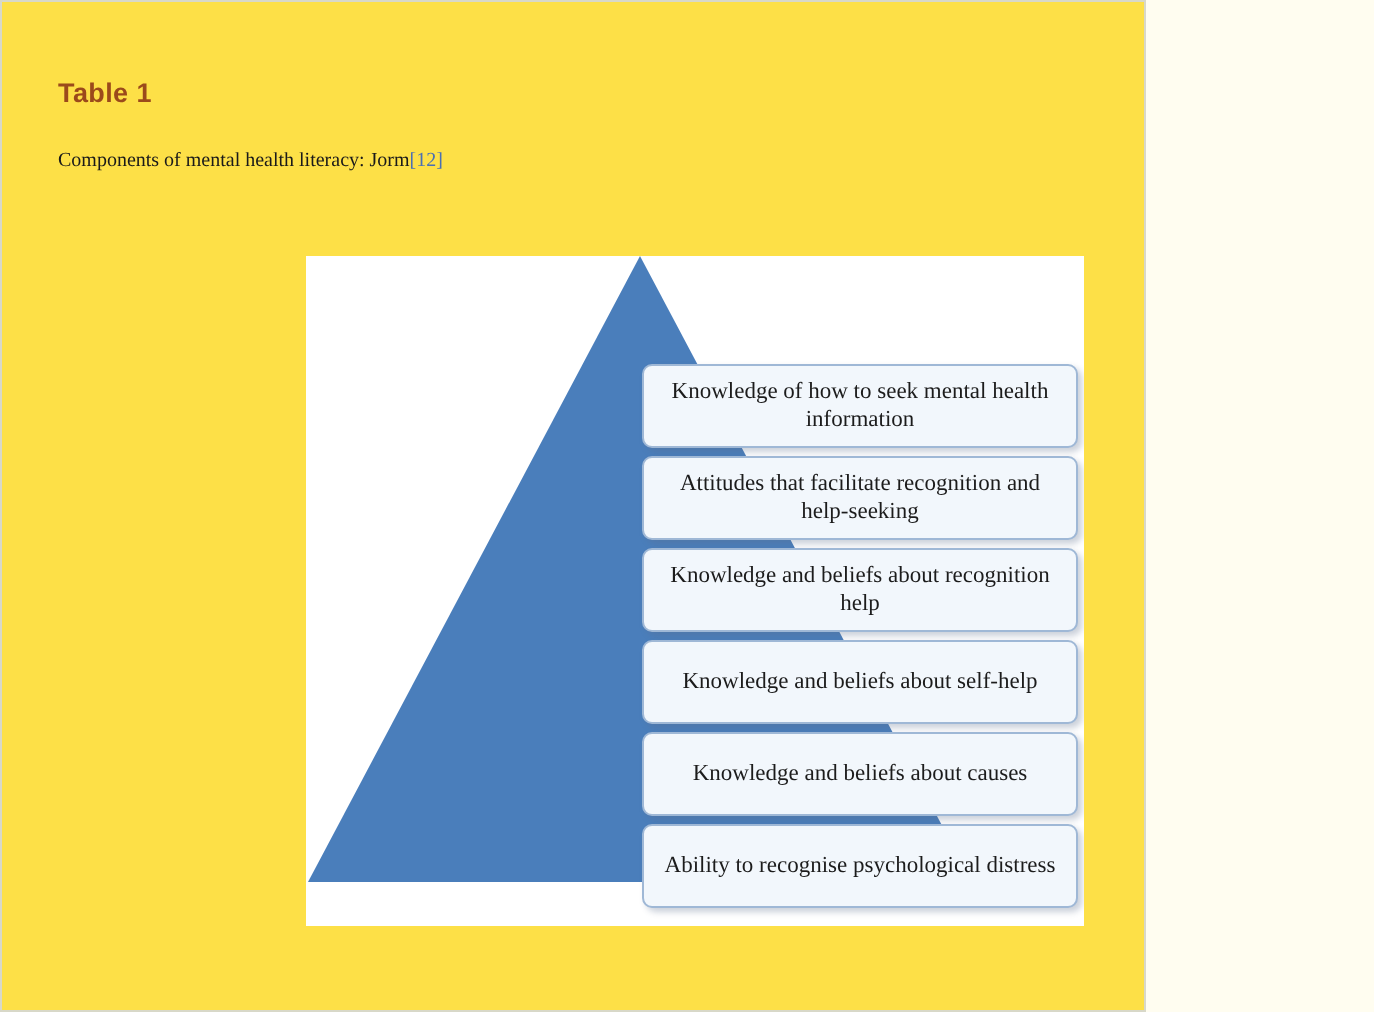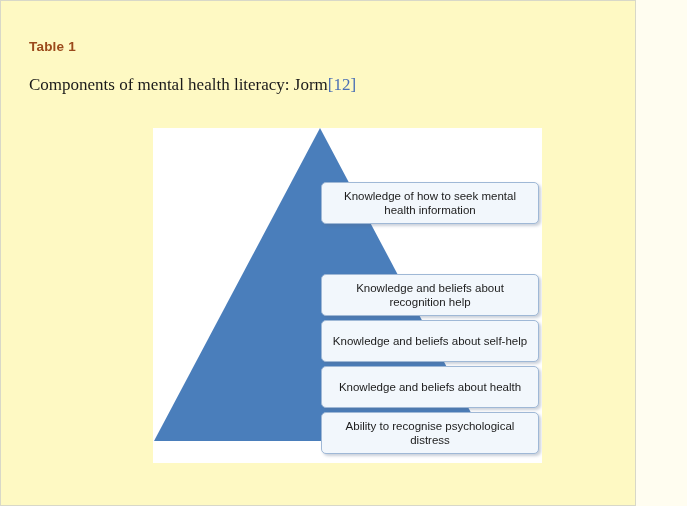--- a/index.html
+++ b/index.html
@@ -8,42 +8,42 @@
   }
   body {
     width: 687px;
     height: 506px;
     background: #fffdf0;
     font-family: "Liberation Serif", serif;
     overflow: hidden;
   }
   .page {
     position: relative;
-    width: 636px;
+    width: 573px;
     height: 506px;
     box-sizing: border-box;
     border: 1px solid #d8d8c8;
-    background: #fef9c3;
+    background: #fde047;
   }
   .table-label {
     position: absolute;
     left: 28px;
     top: 38px;
     font-family: "Liberation Sans", sans-serif;
     font-weight: bold;
     font-size: 13.5px;
     color: #9b4a1b;
     letter-spacing: 0.2px;
   }
   .caption {
     position: absolute;
     left: 28px;
     top: 74px;
     font-family: "Liberation Serif", serif;
-    font-size: 17px;
+    font-size: 10px;
     color: #1a1a1a;
     white-space: nowrap;
   }
   .caption .ref {
     color: #4a6fb5;
   }
   .figure {
     position: absolute;
     left: 152px;
     top: 127px;
@@ -73,21 +73,21 @@
     box-sizing: border-box;
     height: 42px;
     background: #f2f7fc;
     border: 1px solid #9fb8d6;
     border-radius: 5px;
     box-shadow: 2px 2px 3px rgba(90, 110, 140, 0.32);
     display: flex;
     align-items: center;
     justify-content: center;
     text-align: center;
-    font-family: Liberation Sans, sans-serif;
+    font-family: Liberation Serif, serif;
     font-size: 11.5px;
     line-height: 14px;
     color: #1c1c1c;
     padding: 0 6px;
   }
   .row-0 { top: 32px; }
   .row-1 { top: 78px; }
   .row-2 { top: 124px; }
   .row-3 { top: 170px; }
   .row-4 { top: 216px; }
@@ -105,21 +105,22 @@
   </div>
 
   <div class="figure">
 
     <svg class="pyramid" viewBox="0 0 389 335">
       <polygon points="167,0 333,313 1,313" fill="#4a7ebb"></polygon>
     </svg>
 
     <div class="rows">
       <div class="row-box row-0">Knowledge of how to seek mental health information</div>
+      <div class="row-box row-1">Attitudes that facilitate recognition and help-seeking</div>
       <div class="row-box row-2">Knowledge and beliefs about recognition help</div>
       <div class="row-box row-3">Knowledge and beliefs about self-help</div>
-      <div class="row-box row-4">Knowledge and beliefs about health</div>
+      <div class="row-box row-4">Knowledge and beliefs about causes</div>
       <div class="row-box row-5">Ability to recognise psychological distress</div>
     </div>
 
   </div>
 
 </div>
 
 </body></html>

